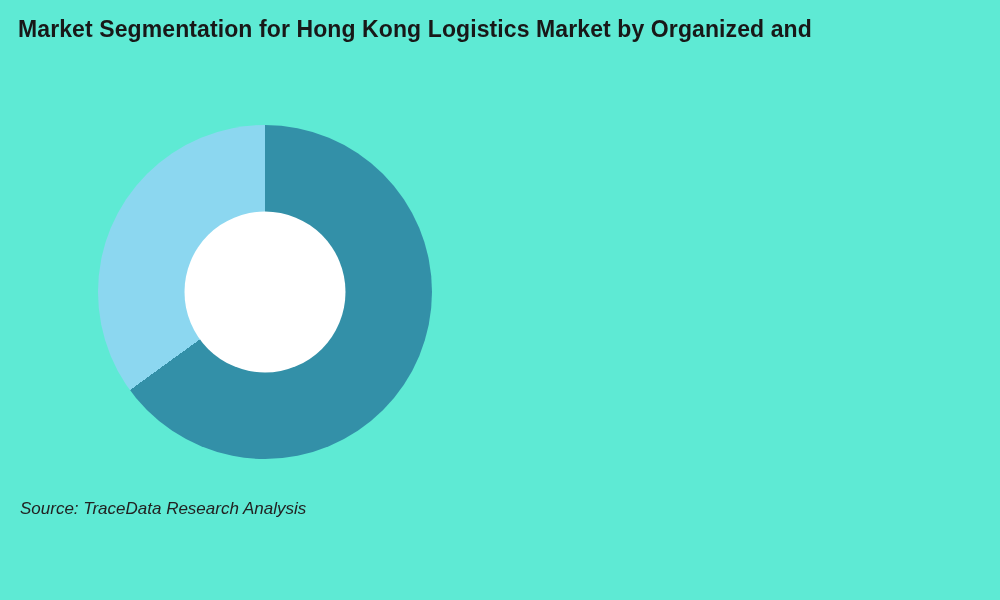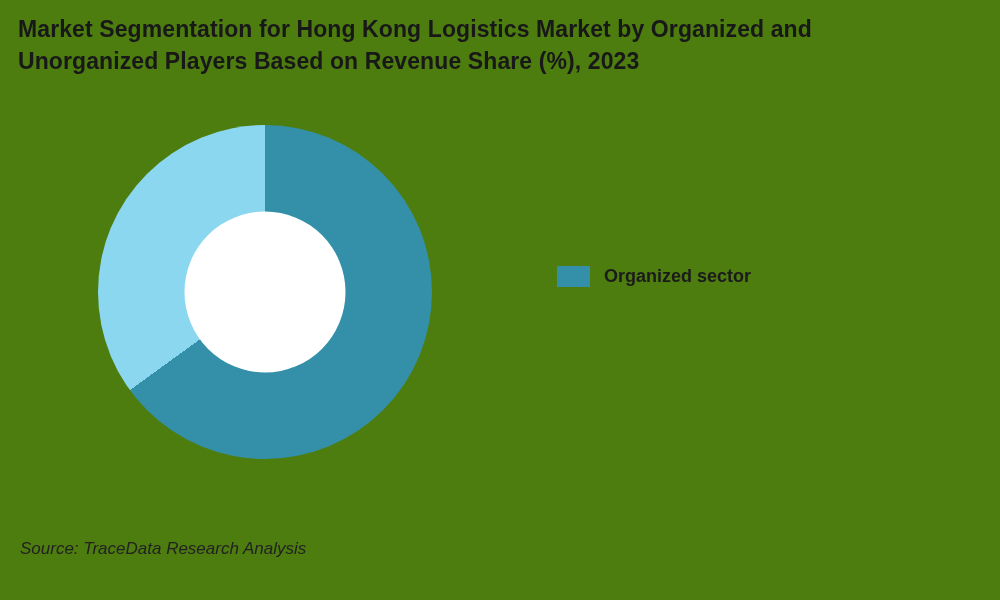--- a/index.html
+++ b/index.html
@@ -5,21 +5,21 @@
   * { margin: 0; padding: 0; box-sizing: border-box; }
   html, body {
     width: 1000px; height: 600px;
     background: #ffffff;
     font-family: "Liberation Sans", sans-serif;
     overflow: hidden;
   }
   .page {
     position: relative;
     width: 1000px; height: 600px;
-    background: #4d7c0f;
+    background: #5eead4;
   }
 
   
   .title {
     position: absolute;
     left: 18px; top: 13px;
     width: 920px;
     font-weight: 700;
     font-size: 23px;
     line-height: 32px;
@@ -67,46 +67,41 @@
   .legend-label {
     font-weight: 700;
     font-size: 18px;
     color: #1b1b1b;
     white-space: nowrap;
   }
 
   
   .footer {
     position: absolute;
-    left: 20px; top: 536px;
+    left: 20px; top: 496px;
     font-style: italic;
     font-size: 17px;
     line-height: 25px;
     color: #222222;
     white-space: nowrap;
   }
 </style>
 </head>
 <body>
 
 <div class="page">
 
   <h1 class="title">
     <span class="line">Market Segmentation for Hong Kong Logistics Market by Organized and</span>
-    <span class="line">Unorganized Players Based on Revenue Share (%), 2023</span>
   </h1>
 
   <div class="donut" style="background: conic-gradient(rgb(51, 144, 168) 0%, rgb(51, 144, 168) 65%, rgb(140, 215, 240) 65%, rgb(140, 215, 240) 100%);">
     <div class="donut-hole"></div>
   </div>
 
   <div class="legend">
-    <div class="legend-row">
-      <span class="legend-swatch" style="background: rgb(51, 144, 168);"></span>
-      <span class="legend-label">Organized sector</span>
-    </div>
   </div>
 
   <div class="footer">
     <div>Source: TraceData Research Analysis</div>
   </div>
 
 </div>
 
 </body></html>

